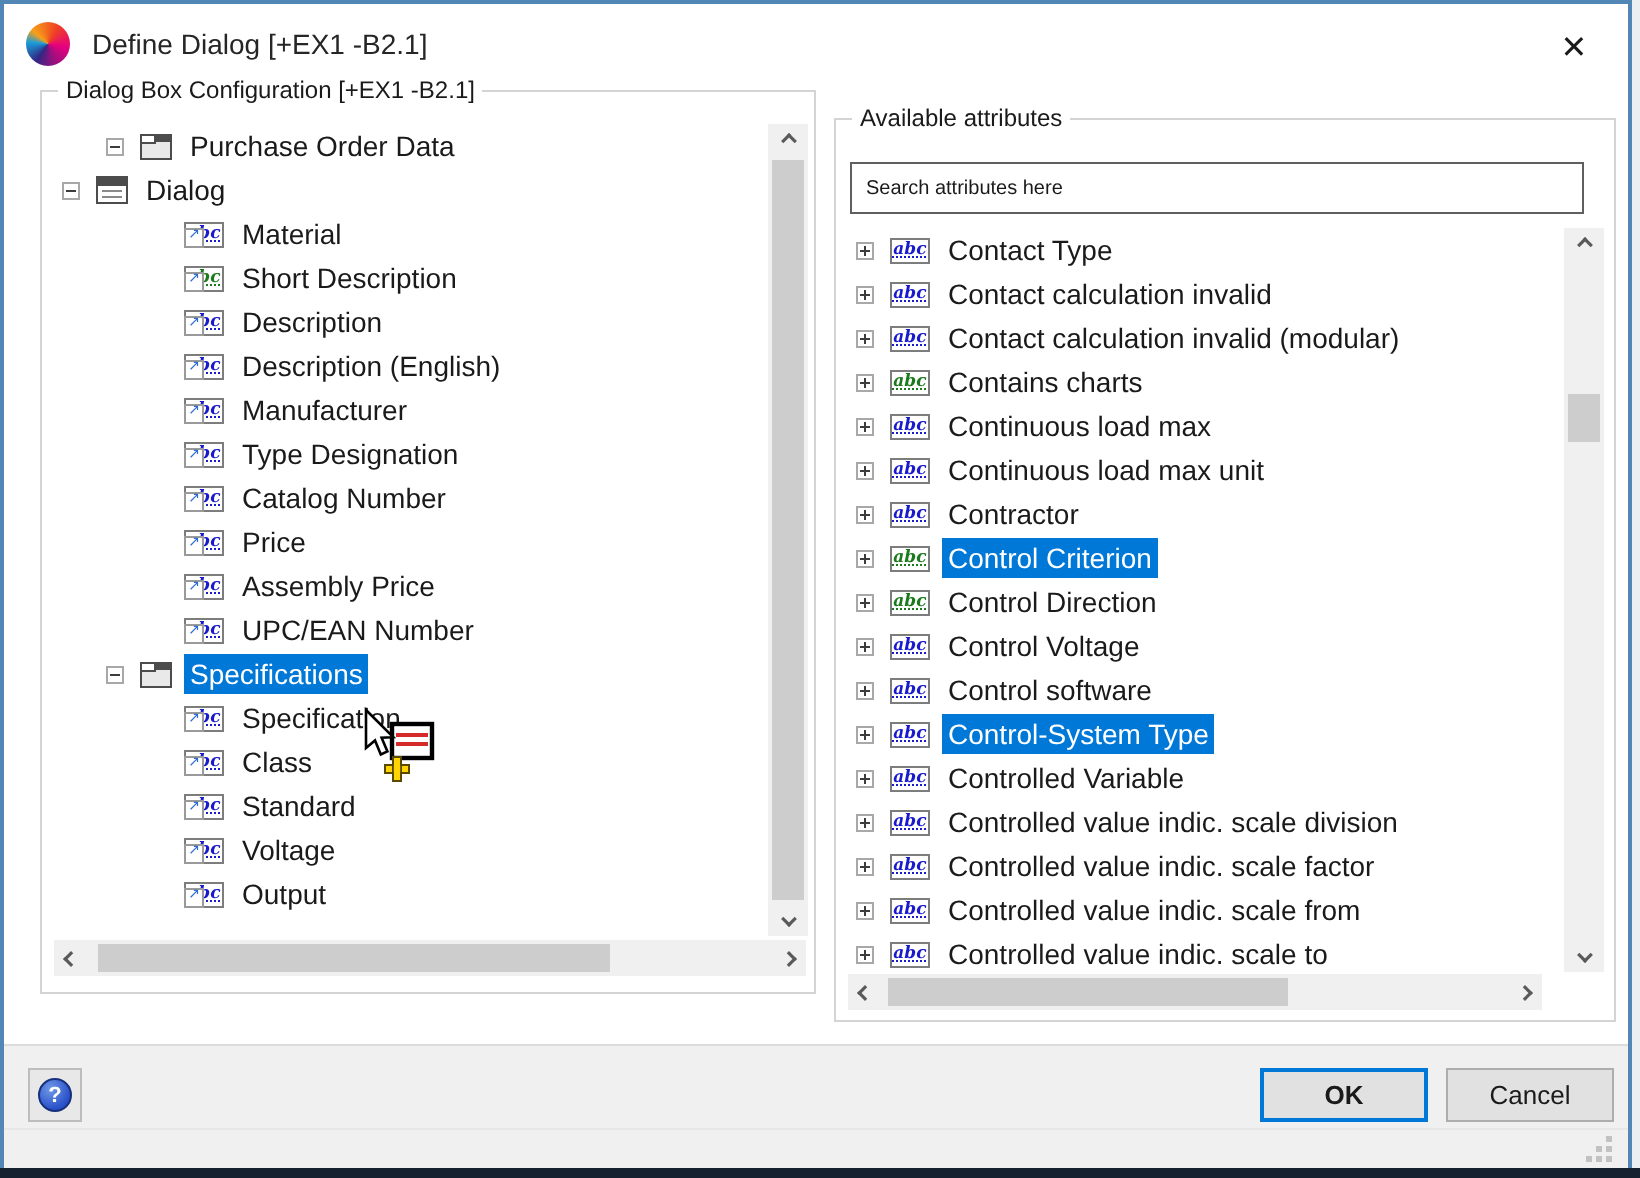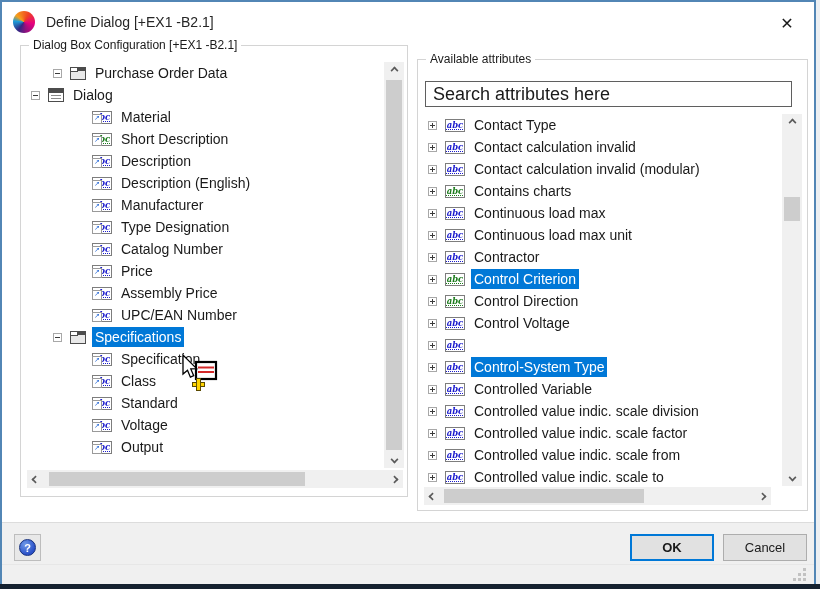--- a/index.html
+++ b/index.html
@@ -103,21 +103,21 @@
 
   .vscroll-left  { left: 363px; top: 16px;  width: 20px; height: 406px; }
   .hscroll-left  { left: 6px;   top: 424px; height: 18px; width: 376px; }
   .vscroll-right { left: 364px; top: 54px;  width: 20px; height: 372px; }
   .hscroll-right { left: 6px;   top: 427px; height: 18px; width: 347px; }
 
   
   .search-input {
     position: absolute; left: 7px; top: 21px; width: 367px; height: 26px;
     border: 1px solid #5f5f5f; font-family: "Liberation Sans", sans-serif;
-    font-size: 18px; color: #1a1a1a; padding: 0 7px; outline: none;
+    font-size: 10px; color: #1a1a1a; padding: 0 7px; outline: none;
   }
 
   
   .footer {
     position: absolute; left: 0; right: 0; top: 520px; height: 62px;
     background: #f0f0f0; border-top: 1px solid #dcdcdc;
   }
   .footer-line { position: absolute; left: 0; right: 0; top: 41px; border-top: 1px solid #e7e7e7; }
   .help-btn {
     position: absolute; left: 12px; top: 11px; width: 27px; height: 27px;
@@ -327,20 +327,21 @@
     <span class="lbl">Control Direction</span>
   </div>
         <div class="row" style="padding-left: 2px;">
     <span class="expander plus"></span>
     <span class="node-icon attr-icon blue"></span>
     <span class="lbl">Control Voltage</span>
   </div>
         <div class="row" style="padding-left: 2px;">
     <span class="expander plus"></span>
     <span class="node-icon attr-icon blue"></span>
+    <span class="lbl">Control software</span>
   </div>
         <div class="row selected" style="padding-left: 2px;">
     <span class="expander plus"></span>
     <span class="node-icon attr-icon blue"></span>
     <span class="lbl">Control-System Type</span>
   </div>
         <div class="row" style="padding-left: 2px;">
     <span class="expander plus"></span>
     <span class="node-icon attr-icon blue"></span>
     <span class="lbl">Controlled Variable</span>

